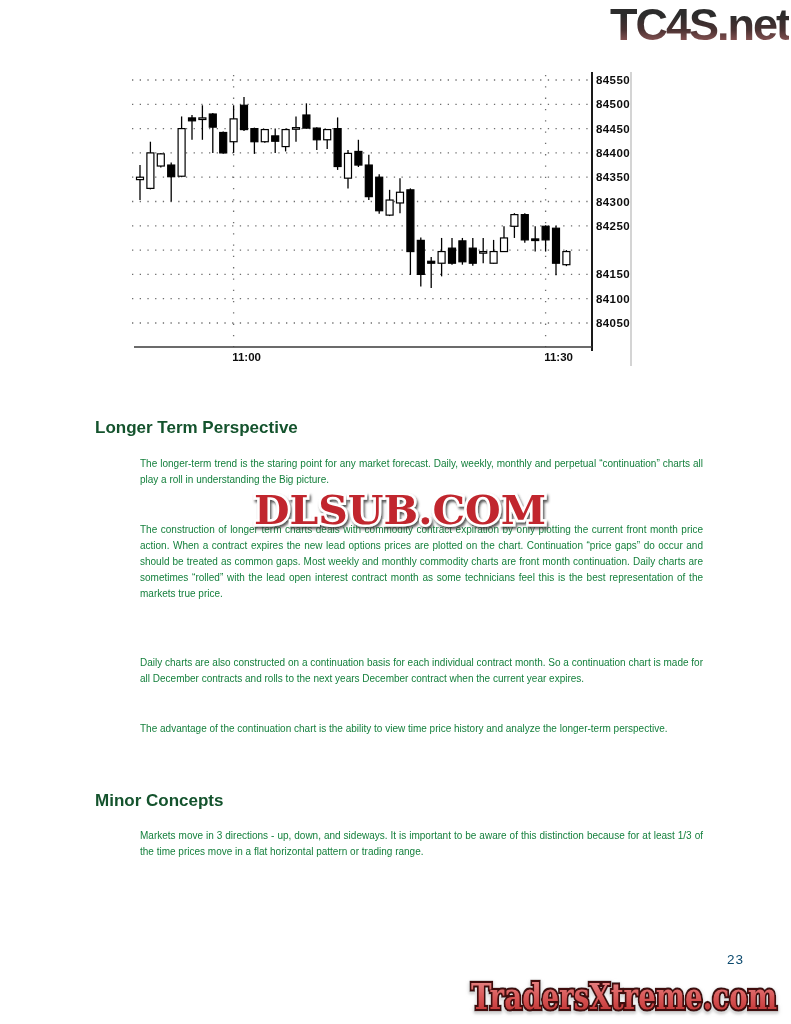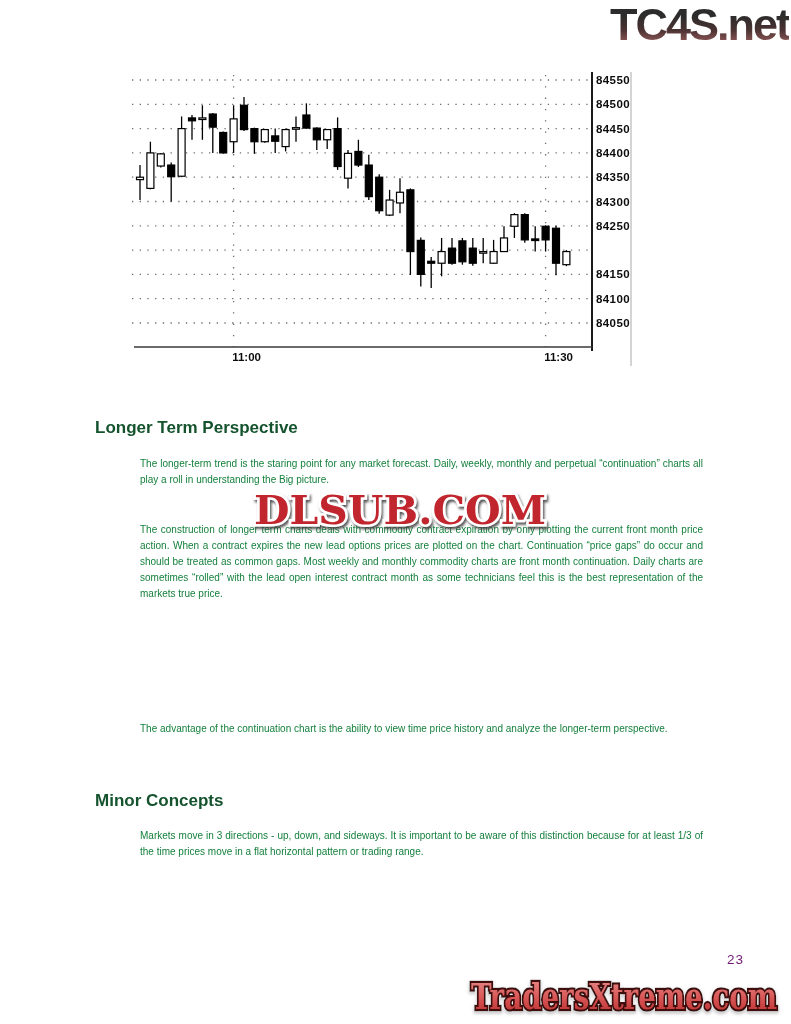--- a/index.html
+++ b/index.html
@@ -22,21 +22,21 @@
     position:absolute;left:95px;width:500px;
     font-size:17px;font-weight:700;color:#14532d;letter-spacing:0px;
   }
   .para{
     position:absolute;left:140px;width:563px;
     font-size:10px;line-height:16px;color:#15803d;
     text-align:justify;font-weight:400;
   }
   .pagenum{
     position:absolute;left:727px;top:952px;
-    font-size:13.5px;color:#701a75;letter-spacing:1px;
+    font-size:13.5px;color:#0c4a6e;letter-spacing:1px;
   }
   .watermark-svg{position:absolute;left:246px;top:484px;}
   .banner-svg{position:absolute;left:455px;top:975px;}
   svg text{font-family:"Liberation Sans",sans-serif;}
   .fancy{font-family:"DejaVu Serif",serif;font-weight:bold;}
 </style>
 </head>
 <body>
 
 <div class="page">
@@ -159,20 +159,21 @@
         <text x="440.6" y="289" text-anchor="middle" font-size="11.5" font-weight="bold" fill="#0d0d0d">11:30</text>
       </svg>
   </div>
 
   <div class="heading" style="top:418px">Longer Term Perspective</div>
 
   <div class="para" style="top:456px">The longer-term trend is the staring point for any market forecast.  Daily, weekly, monthly and perpetual “continuation” charts all play a roll in understanding the Big picture.</div>
 
   <div class="para" style="top:522px">The construction of longer term charts deals with commodity contract expiration by only plotting the current front month price action.  When a contract expires the new lead options prices are plotted on the chart.  Continuation “price gaps” do occur and should be treated as common gaps.  Most weekly and monthly commodity charts are front month continuation.  Daily charts are sometimes “rolled” with the lead open interest contract month as some technicians feel this is the best representation of the markets true price.</div>
 
+  <div class="para" style="top:655px">Daily charts are also constructed on a continuation basis for each individual contract month.  So a continuation chart is made for all December contracts and rolls to the next years December contract when the current year expires.</div>
 
   <div class="para" style="top:721px">The advantage of the continuation chart is the ability to view time price history and analyze the longer-term perspective.</div>
 
   <div class="heading" style="top:791px">Minor Concepts</div>
 
   <div class="para" style="top:828px">Markets move in 3 directions - up, down, and sideways.  It is important to be aware of this distinction because for at least 1/3 of the time prices move in a flat horizontal pattern or trading range.</div>
 
 
   <svg class="watermark-svg" width="308" height="54">
     <defs>

